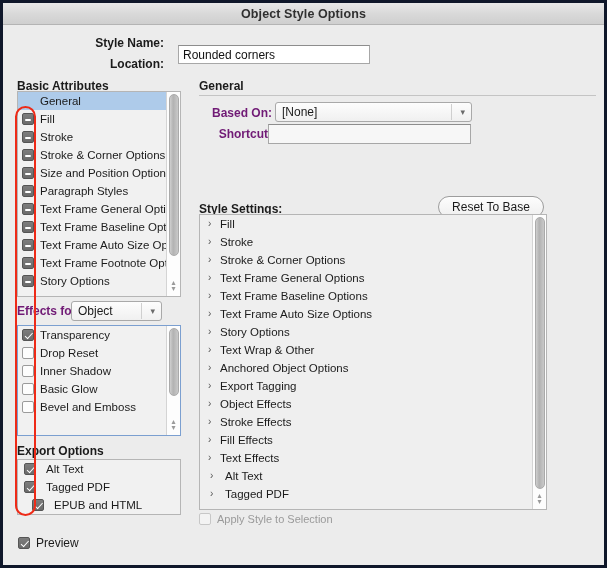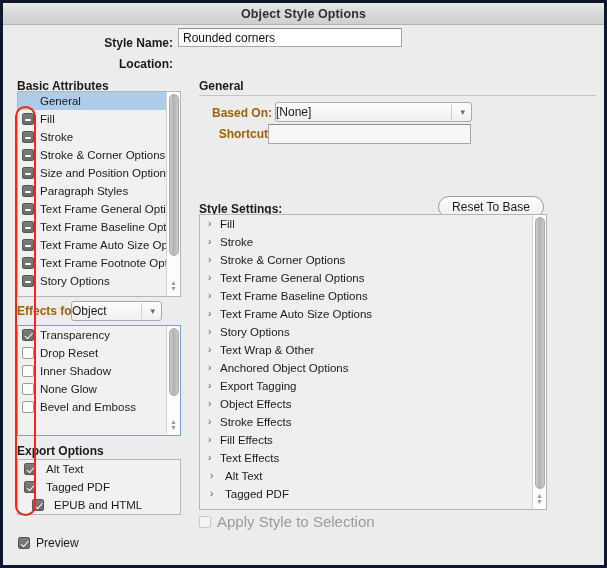--- a/index.html
+++ b/index.html
@@ -37,21 +37,21 @@
     letter-spacing: .1px;
   }
 
   
   #topform {
     position: absolute; left: 0; top: 23px; width: 607px; height: 47px;
   }
   .frow { position: absolute; display: flex; align-items: center; }
   .flabel {
     font-size: 12px; font-weight: bold; color: #1b1b1b;
-    text-align: right; padding-right: 5px;
+    text-align: right; padding-right: 14px;
   }
   .tfield {
     background: #fff;
     border: 1px solid #a7a7a7;
     border-top-color: #8d8d8d;
     height: 19px;
     font-size: 12px;
     color: #111;
     padding: 0 4px;
     display: flex; align-items: center;
@@ -142,20 +142,21 @@
     font-size: 8px; color: #9a9a9a; }
 
   
   .popup {
     position: absolute;
     height: 20px;
     background: linear-gradient(to bottom, #fdfdfd, #f0f0f0);
     border: 1px solid #a9a9a9;
     border-radius: 3px;
     display: flex; align-items: center;
+    padding-left: 6px;
     font-size: 12px; color: #1b1b1b;
   }
   .popup .arrow {
     position: absolute; right: 6px; top: 0; bottom: 0;
     display: flex; align-items: center; color: #6a6a6a; font-size: 9px;
   }
   .popup .divider {
     position: absolute; right: 19px; top: 1px; bottom: 1px;
     width: 1px; background: #cfcfcf;
   }
@@ -182,21 +183,21 @@
   .tw {
     width: 10px; flex: 0 0 10px;
     color: #555; font-size: 10px; line-height: 10px;
   }
   .trow .tlabel { margin-left: 2px; }
   .trow.ind { padding-left: 10px; }
   .trow.ind .tlabel { margin-left: 5px; }
 
   
   .plainlabel {
-    position: absolute; font-size: 12px; color: #a16207;
+    position: absolute; font-size: 12px; color: #701a75;
     display: flex; align-items: center; text-align: center;
   }
   .plainlabel.bold { font-weight: bold; }
   .dimtext { color: #9a9a9a; }
 
   
   #annot {
     position: absolute;
     left: 12px; top: 103px; width: 21px; height: 410px;
     border: 2.5px solid #ee2a17;
@@ -210,21 +211,21 @@
 <div id="dialog">
 
   <div id="titlebar">
     <span class="title">Object Style Options</span>
   </div>
 
   <div id="topform">
     <div class="frow" style="left:0; top:7px; width:175px; height:19px; justify-content:flex-end;">
       <span class="flabel">Style Name:</span>
     </div>
-    <div class="tfield" style="position:absolute; left:175px; top:2px; width:224px;">
+    <div class="tfield" style="position:absolute; left:175px; top:19px; width:192px;">
       <span>Rounded corners</span>
     </div>
 
     <div class="frow" style="left:0; top:30px; width:175px; height:16px; justify-content:flex-end;">
       <span class="flabel">Location:</span>
     </div>
     <span class="plainlabel" style="left:178px; top:30px; height:16px;"></span>
   </div>
 
   <div class="sechead" style="left:14px; top:76px;">Basic Attributes</div>
@@ -301,21 +302,21 @@
         <div class="lrow">
           <span class="cbox"></span>
           <span>Drop Reset</span>
         </div>
         <div class="lrow">
           <span class="cbox"></span>
           <span>Inner Shadow</span>
         </div>
         <div class="lrow">
           <span class="cbox"></span>
-          <span>None Glow</span>
+          <span>Basic Glow</span>
         </div>
         <div class="lrow">
           <span class="cbox"></span>
           <span>Bevel and Emboss</span>
         </div>
       </div>
     <div class="sbar">
       <div class="sthumb" style="top:2px; height:68px;"></div>
       <div class="steppers">
         <i>▴</i>
@@ -440,21 +441,21 @@
       <div class="sthumb" style="top:2px; height:272px;"></div>
       <div class="steppers">
         <i>▴</i>
         <i>▾</i>
       </div>
     </div>
   </div>
 
   <div style="position:absolute; left:196px; top:510px; display:flex; align-items:center;">
     <span class="cbox dim"></span>
-    <span class="dimtext" style="font-size:15px;">Apply Style to Selection</span>
+    <span class="dimtext" style="font-size:11px;">Apply Style to Selection</span>
   </div>
 
   <div class="btn" style="left:434px; top:534px; width:78px;">
     <span>Cancel</span>
   </div>
   <div class="btn default" style="left:518px; top:534px; width:78px;">
     <span>OK</span>
   </div>
 
   <div id="annot"></div>

